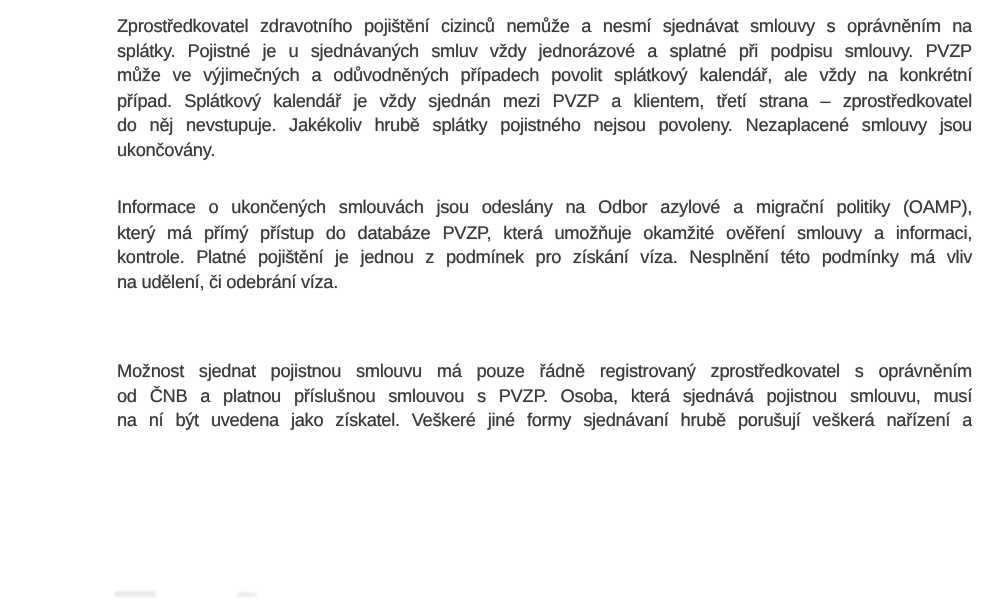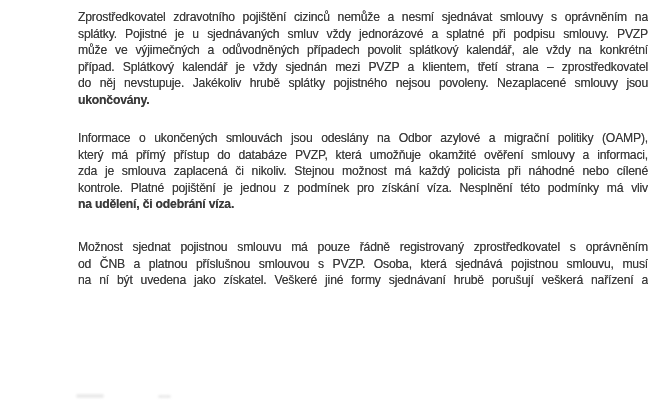--- a/index.html
+++ b/index.html
@@ -40,21 +40,20 @@
     height: 16.6px;
     line-height: 16.6px;
     overflow: hidden;
     white-space: normal;
     text-align: justify;
     text-align-last: justify;
   }
   .line.last {
     text-align: right;
     text-align-last: left;
-    font-weight: bold;
   }
   
   .artifact {
     position: absolute;
     background: #ebebeb;
     border-radius: 2px;
     filter: blur(0.8px);
   }
   .artifact-1 { left: 76px;  top: 394px; width: 28px; height: 4px; }
   .artifact-2 { left: 158px; top: 395px; width: 13px; height: 3px; }
@@ -68,21 +67,20 @@
         <div class="line">Zprostředkovatel zdravotního pojištění cizinců nemůže a nesmí sjednávat smlouvy s oprávněním na</div>
         <div class="line">splátky. Pojistné je u sjednávaných smluv vždy jednorázové a splatné při podpisu smlouvy. PVZP</div>
         <div class="line">může ve výjimečných a odůvodněných případech povolit splátkový kalendář, ale vždy na konkrétní</div>
         <div class="line">případ. Splátkový kalendář je vždy sjednán mezi PVZP a klientem, třetí strana – zprostředkovatel</div>
         <div class="line">do něj nevstupuje. Jakékoliv hrubě splátky pojistného nejsou povoleny. Nezaplacené smlouvy jsou</div>
         <div class="line last">ukončovány.</div>
       </div>
     <div class="para para-2">
         <div class="line">Informace o ukončených smlouvách jsou odeslány na Odbor azylové a migrační politiky (OAMP),</div>
         <div class="line">který má přímý přístup do databáze PVZP, která umožňuje okamžité ověření smlouvy a informaci,</div>
-        <div class="line">zda je smlouva zaplacená či nikoliv. Stejnou možnost má každý policista při náhodné nebo cílené</div>
         <div class="line">kontrole. Platné pojištění je jednou z podmínek pro získání víza. Nesplnění této podmínky má vliv</div>
         <div class="line last">na udělení, či odebrání víza.</div>
       </div>
     <div class="para para-3">
         <div class="line">Možnost sjednat pojistnou smlouvu má pouze řádně registrovaný zprostředkovatel s oprávněním</div>
         <div class="line">od ČNB a platnou příslušnou smlouvou s PVZP. Osoba, která sjednává pojistnou smlouvu, musí</div>
         <div class="line">na ní být uvedena jako získatel. Veškeré jiné formy sjednávaní hrubě porušují veškerá nařízení a</div>
       </div>
     <div class="para para-4">
       </div>

